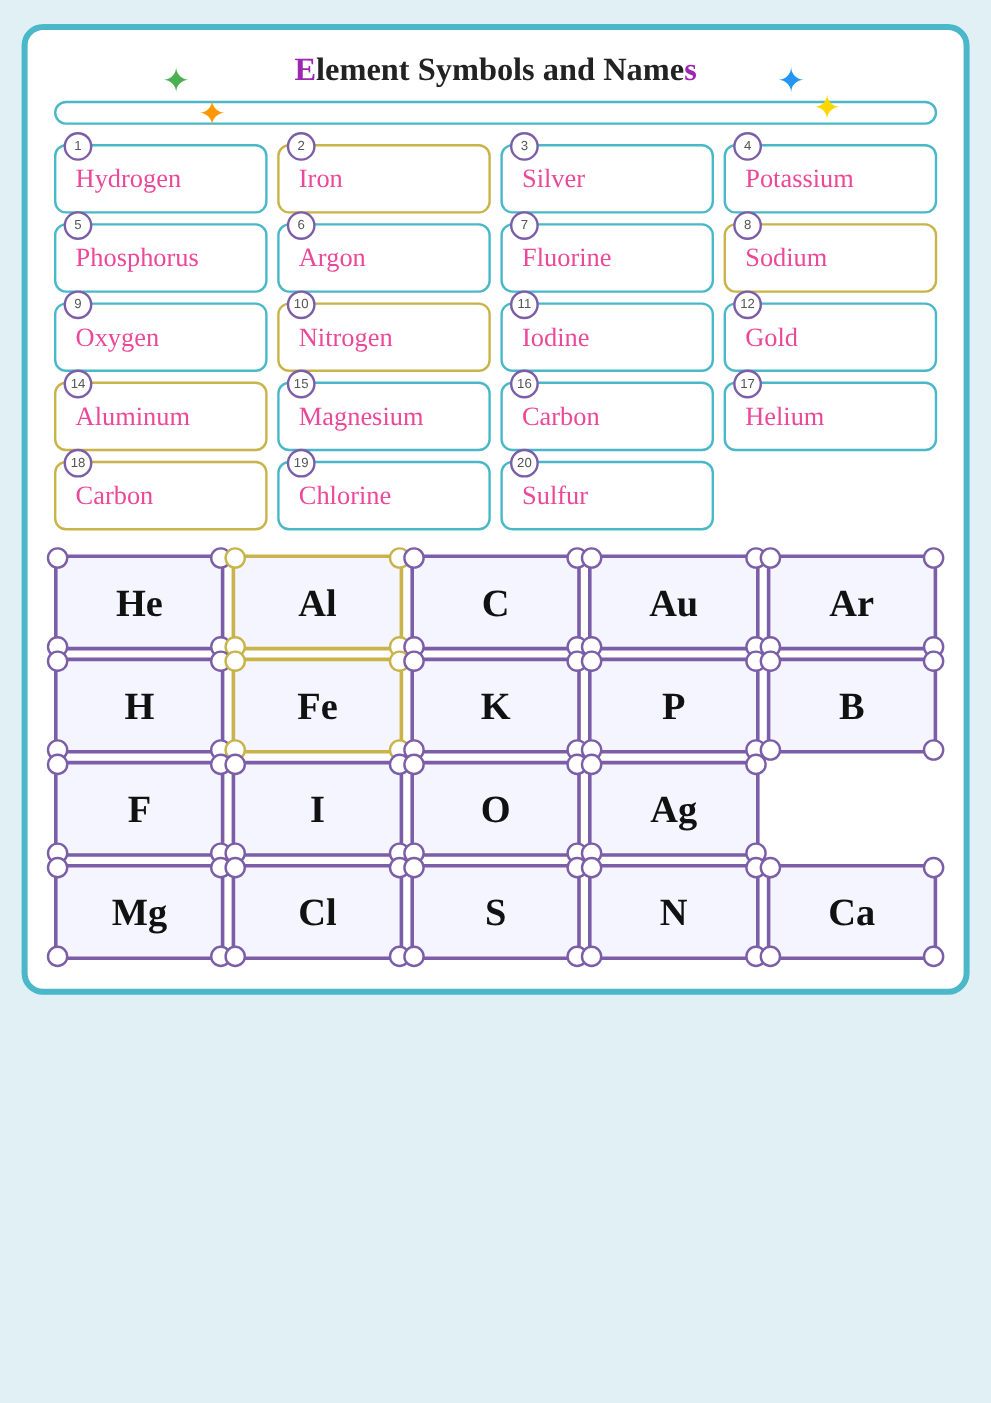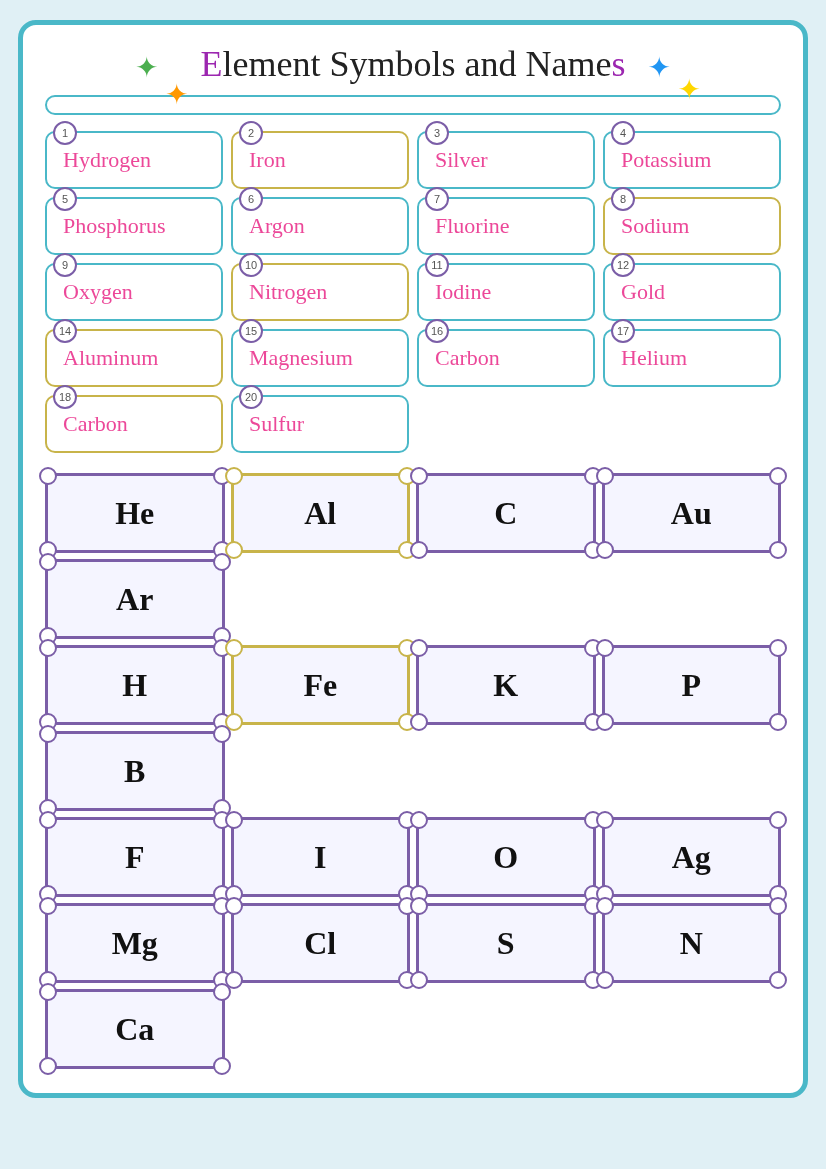--- a/index.html
+++ b/index.html
@@ -22,22 +22,22 @@
       position: relative;
     }
 
     
     .title-area {
       text-align: center;
       margin-bottom: 10px;
       position: relative;
     }
     .title-area h1 {
-      font-size: 36px;
-      font-weight: normal;
+      font-size: 27px;
+      font-weight: bold;
       color: #222;
       font-family: 'Comic Sans MS', cursive;
     }
     .star {
       font-size: 28px;
       position: absolute;
       top: 0;
     }
     .star-green { color: #4caf50; left: 90px; top: 8px; }
     .star-orange { color: #ff9800; left: 120px; top: 35px; }
@@ -99,21 +99,21 @@
     }
 
     
     .symbols-section {
       display: flex;
       flex-direction: column;
       gap: 6px;
     }
     .symbols-row {
       display: grid;
-      grid-template-columns: repeat(4, 1fr);
+      grid-template-columns: repeat(5, 1fr);
       gap: 6px;
     }
     .symbol-cell {
       border: 3px solid #7b5ea7;
       border-radius: 12px;
       background: #f5f5ff;
       min-height: 80px;
       display: flex;
       align-items: center;
       justify-content: center;
@@ -224,20 +224,24 @@
   </div>
       <div class="name-cell">
     <span class="num-badge">17</span>
     <span class="element-name">Helium</span>
   </div>
       <div class="name-cell accent-gold">
     <span class="num-badge">18</span>
     <span class="element-name">Carbon</span>
   </div>
       <div class="name-cell">
+    <span class="num-badge">19</span>
+    <span class="element-name">Chlorine</span>
+  </div>
+      <div class="name-cell">
     <span class="num-badge">20</span>
     <span class="element-name">Sulfur</span>
   </div>
     </div>
 
   <div class="symbols-section" id="symbols-section">
   <div class="symbols-row">
         <div class="symbol-cell">
       <span class="corner-circle tl"></span>
       <span class="corner-circle tr"></span>

